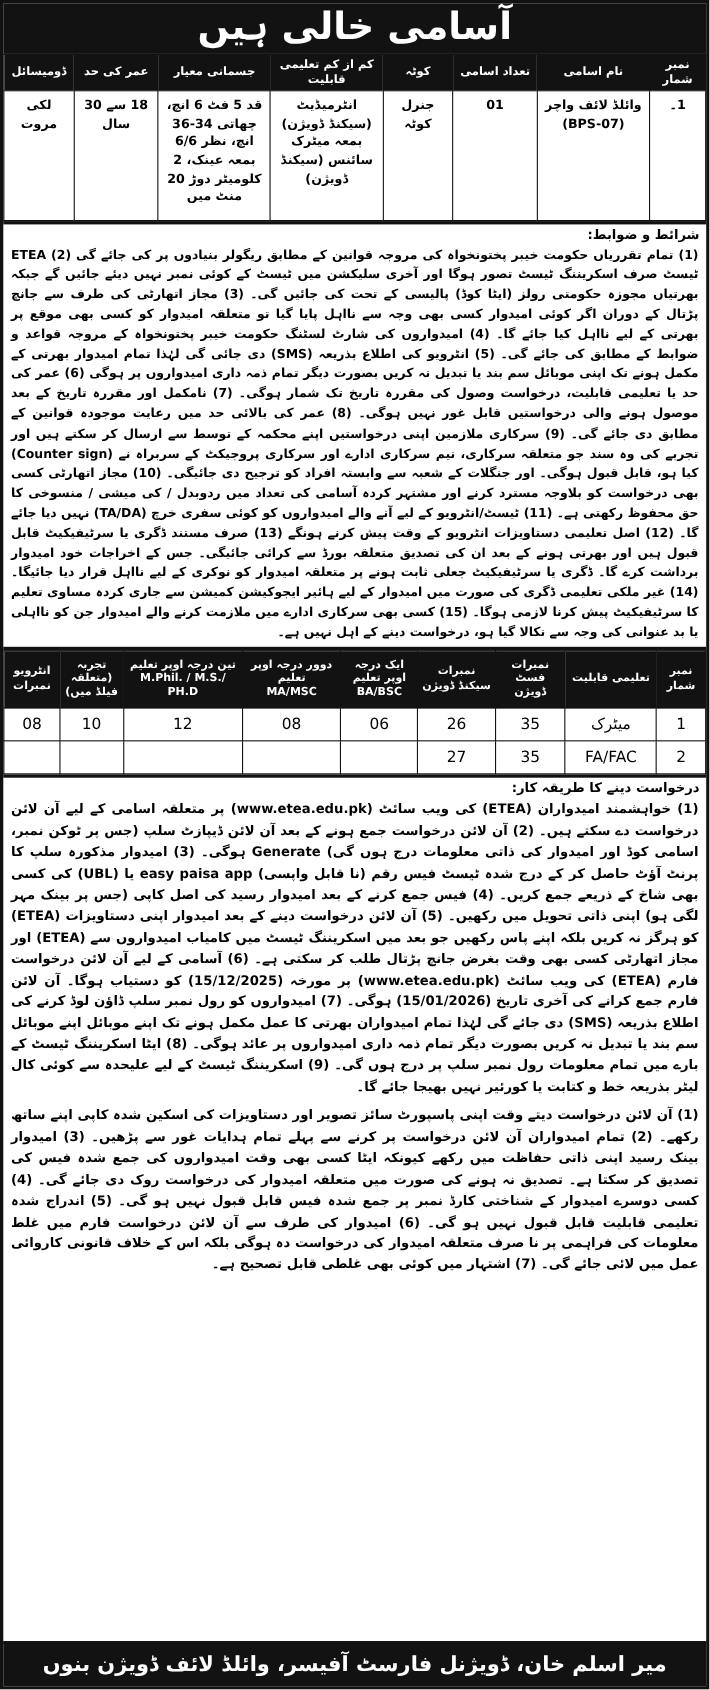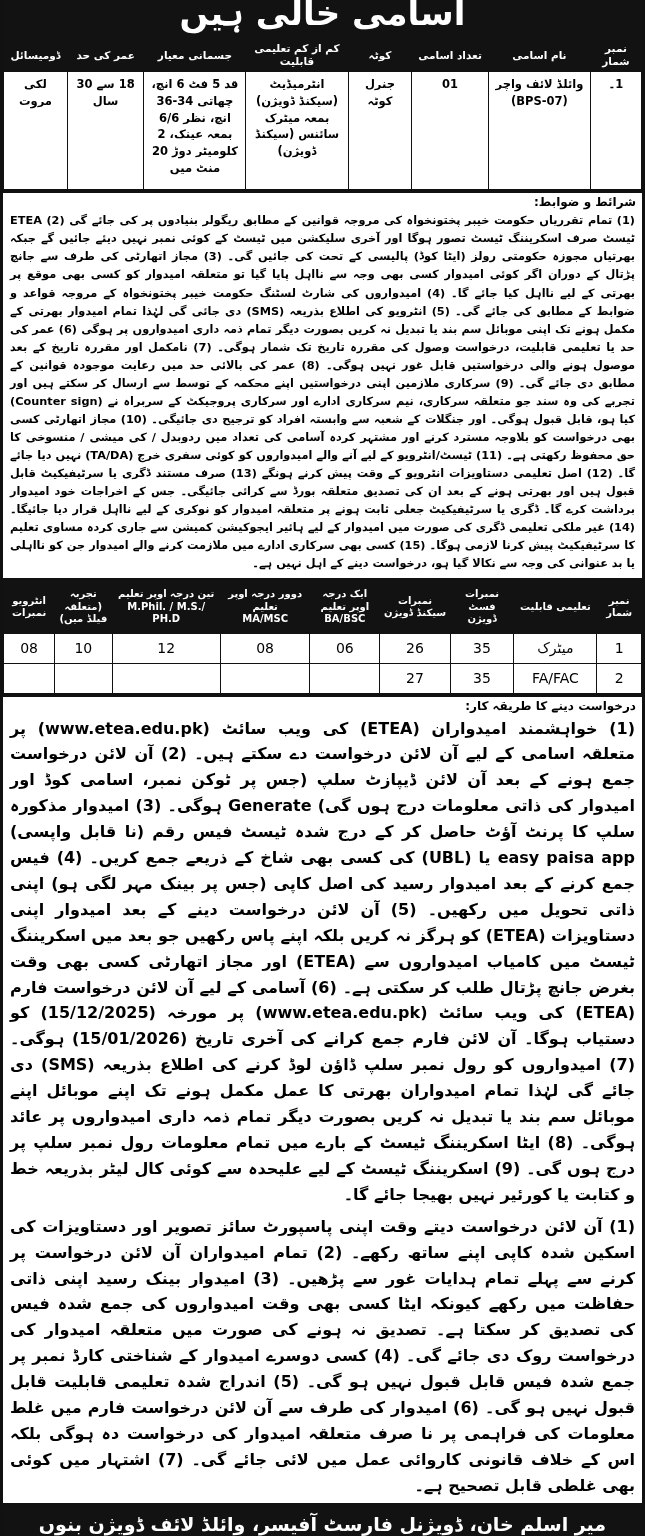--- a/index.html
+++ b/index.html
@@ -95,21 +95,21 @@
     padding: 2px 8px 3px 8px;
     margin: 0;
     text-align: right;
     direction: rtl;
   }
 
   
   .para {
     direction: rtl;
     text-align: justify;
-    font-size: 16px;
+    font-size: 12px;
     line-height: 1.62;
     padding: 2px 7px 4px 7px;
     font-weight: bold;
   }
   .para.conds { font-size: 11.3px; line-height: 1.6; }
 
   .spacer { flex: 1 1 auto; }
 
   
   .sign-bar {
@@ -126,21 +126,21 @@
     display: flex;
     align-items: center;
     justify-content: space-between;
     direction: ltr;
     padding: 4px 8px 5px 8px;
     border-top: 3px solid #111;
     font-size: 19px;
   }
   .foot-bar .slogan { font-weight: normal; }
   .foot-bar .inf { font-weight: normal; }
-  .wrapper { position: relative; justify-content: center; }
+  .wrapper { position: relative; }
 </style>
 </head>
 <body>
 
 <div class="ad wrapper">
 
   <div class="title-bar">
     <div class="title-text">آسامی خالی ہیں</div>
   </div>
 

